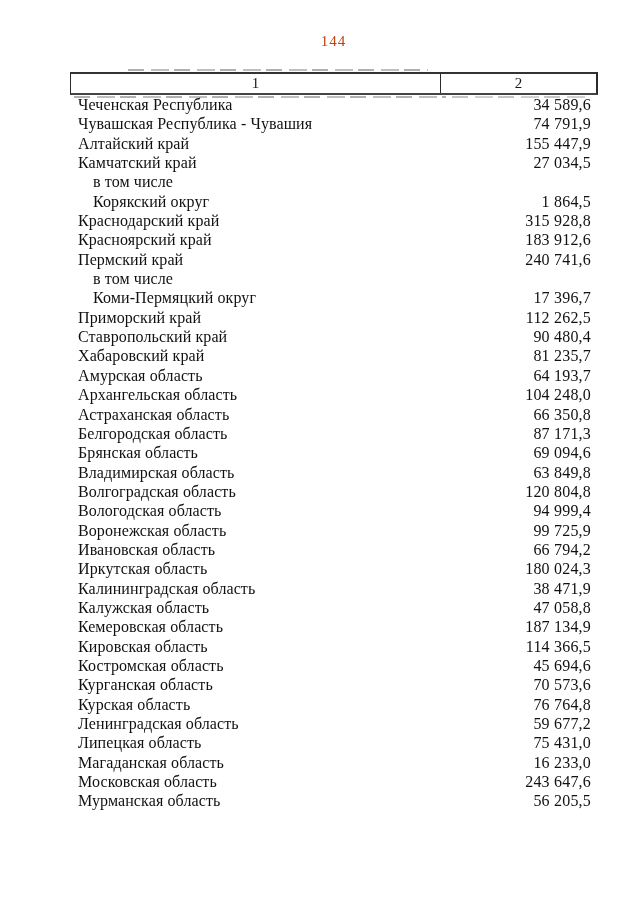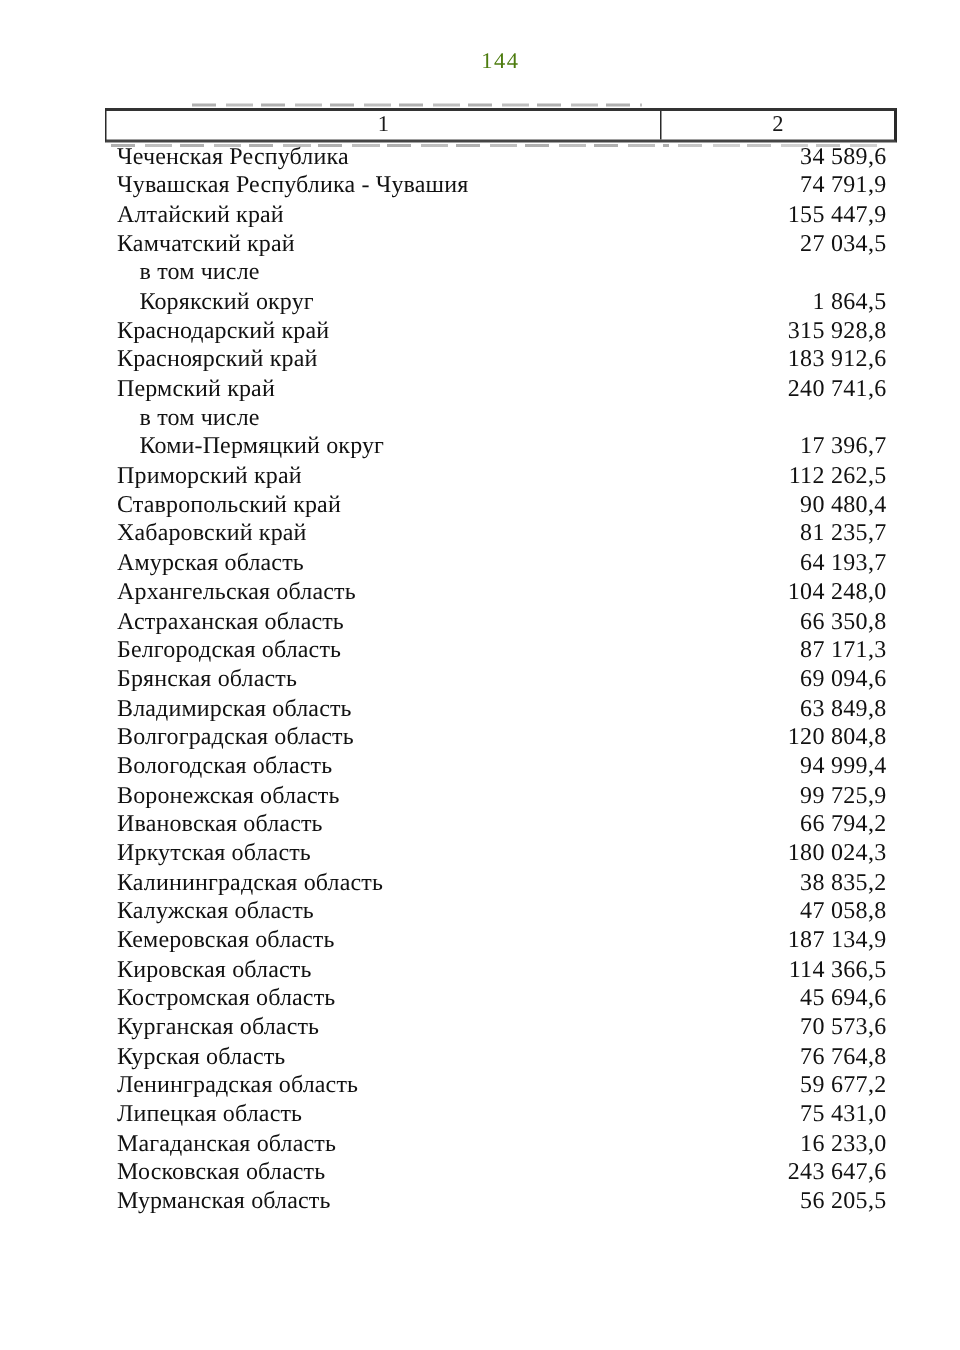--- a/index.html
+++ b/index.html
@@ -17,21 +17,21 @@
     overflow: hidden;
   }
   .page-number {
     position: absolute;
     top: 33px;
     left: 70px;
     width: 527px;
     text-align: center;
     font-size: 15px;
     letter-spacing: 1px;
-    color: #4d7c0f;
+    color: #c2410c;
   }
   .table-header {
     position: absolute;
     left: 70px;
     top: 72px;
     width: 525px;
     height: 19px;
     border-left: 1px solid #2a2a2a;
     border-right: 2px solid #2a2a2a;
     border-top: 2px solid #333333;
@@ -205,21 +205,21 @@
       <div class="row">
       <span class="label">Ивановская область</span>
       <span class="value">66 794,2</span>
     </div>
       <div class="row">
       <span class="label">Иркутская область</span>
       <span class="value">180 024,3</span>
     </div>
       <div class="row">
       <span class="label">Калининградская область</span>
-      <span class="value">38 835,2</span>
+      <span class="value">38 471,9</span>
     </div>
       <div class="row">
       <span class="label">Калужская область</span>
       <span class="value">47 058,8</span>
     </div>
       <div class="row">
       <span class="label">Кемеровская область</span>
       <span class="value">187 134,9</span>
     </div>
       <div class="row">

